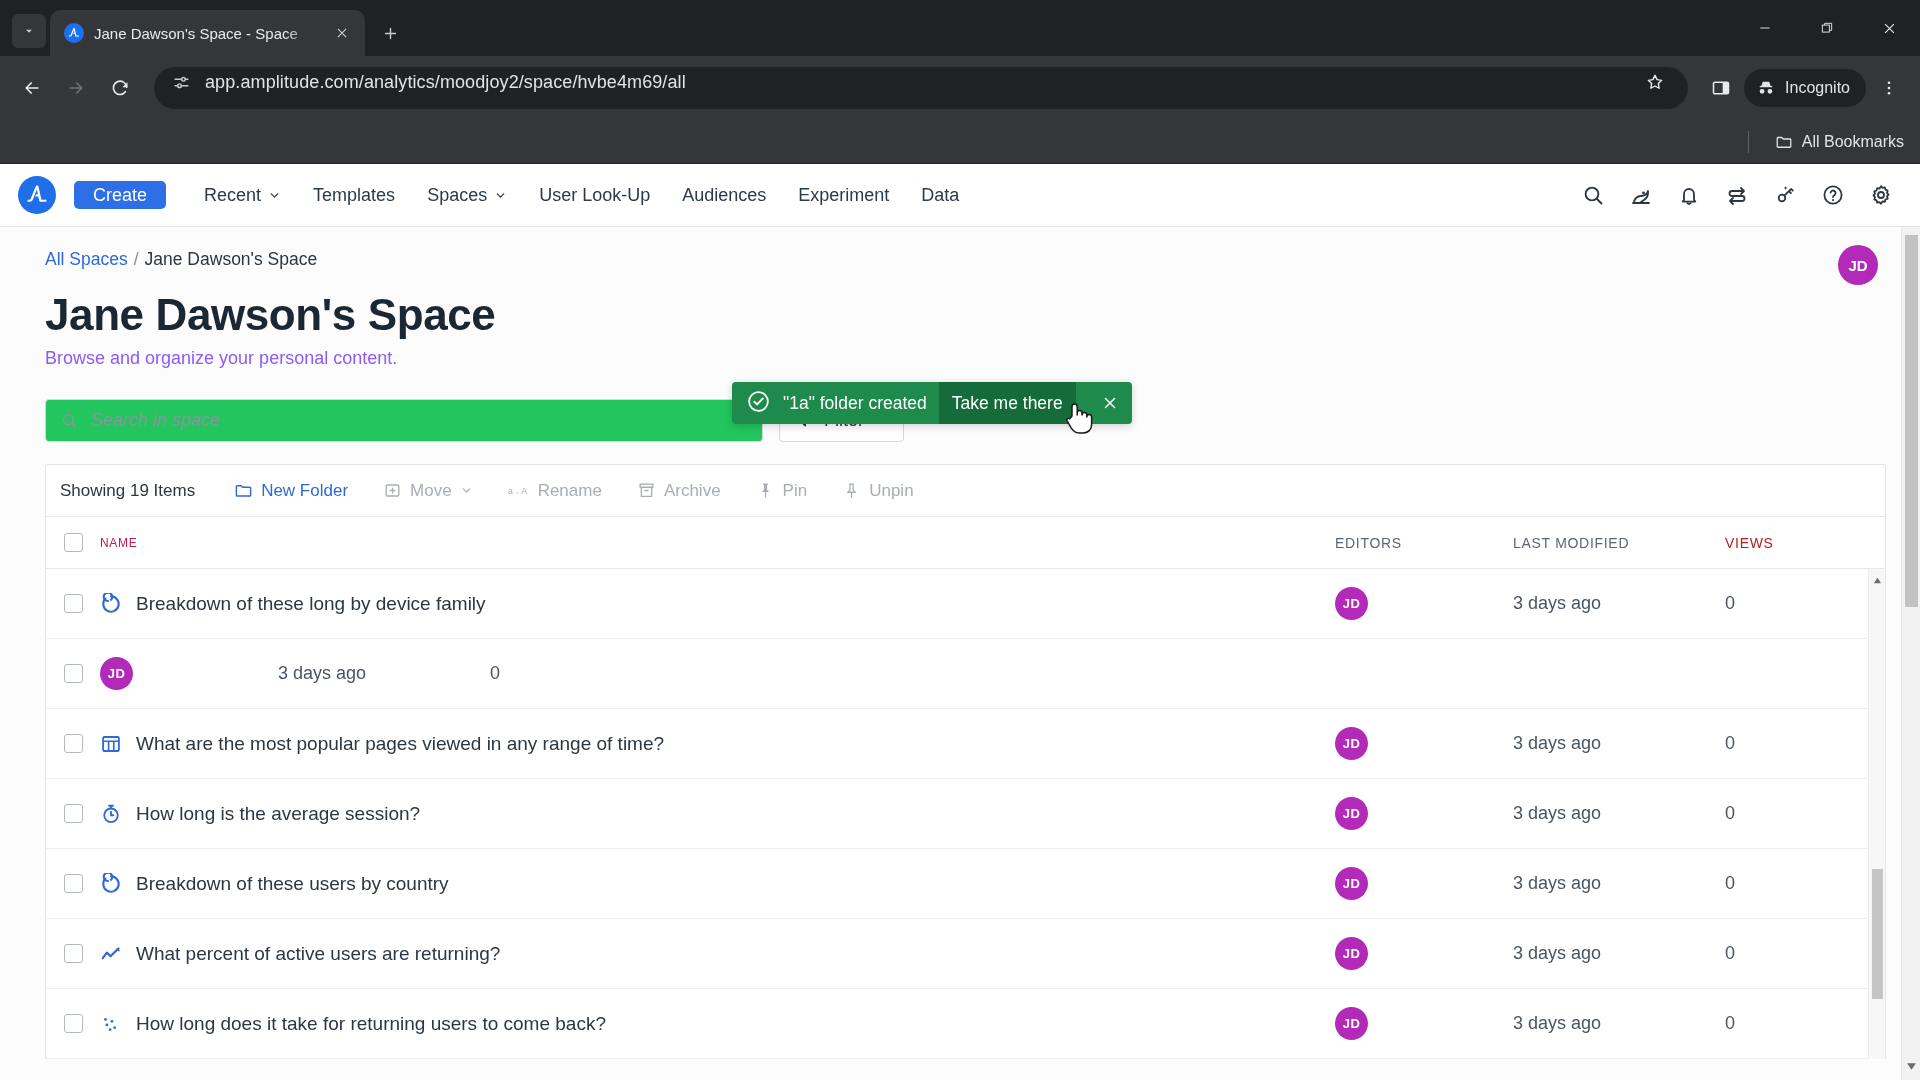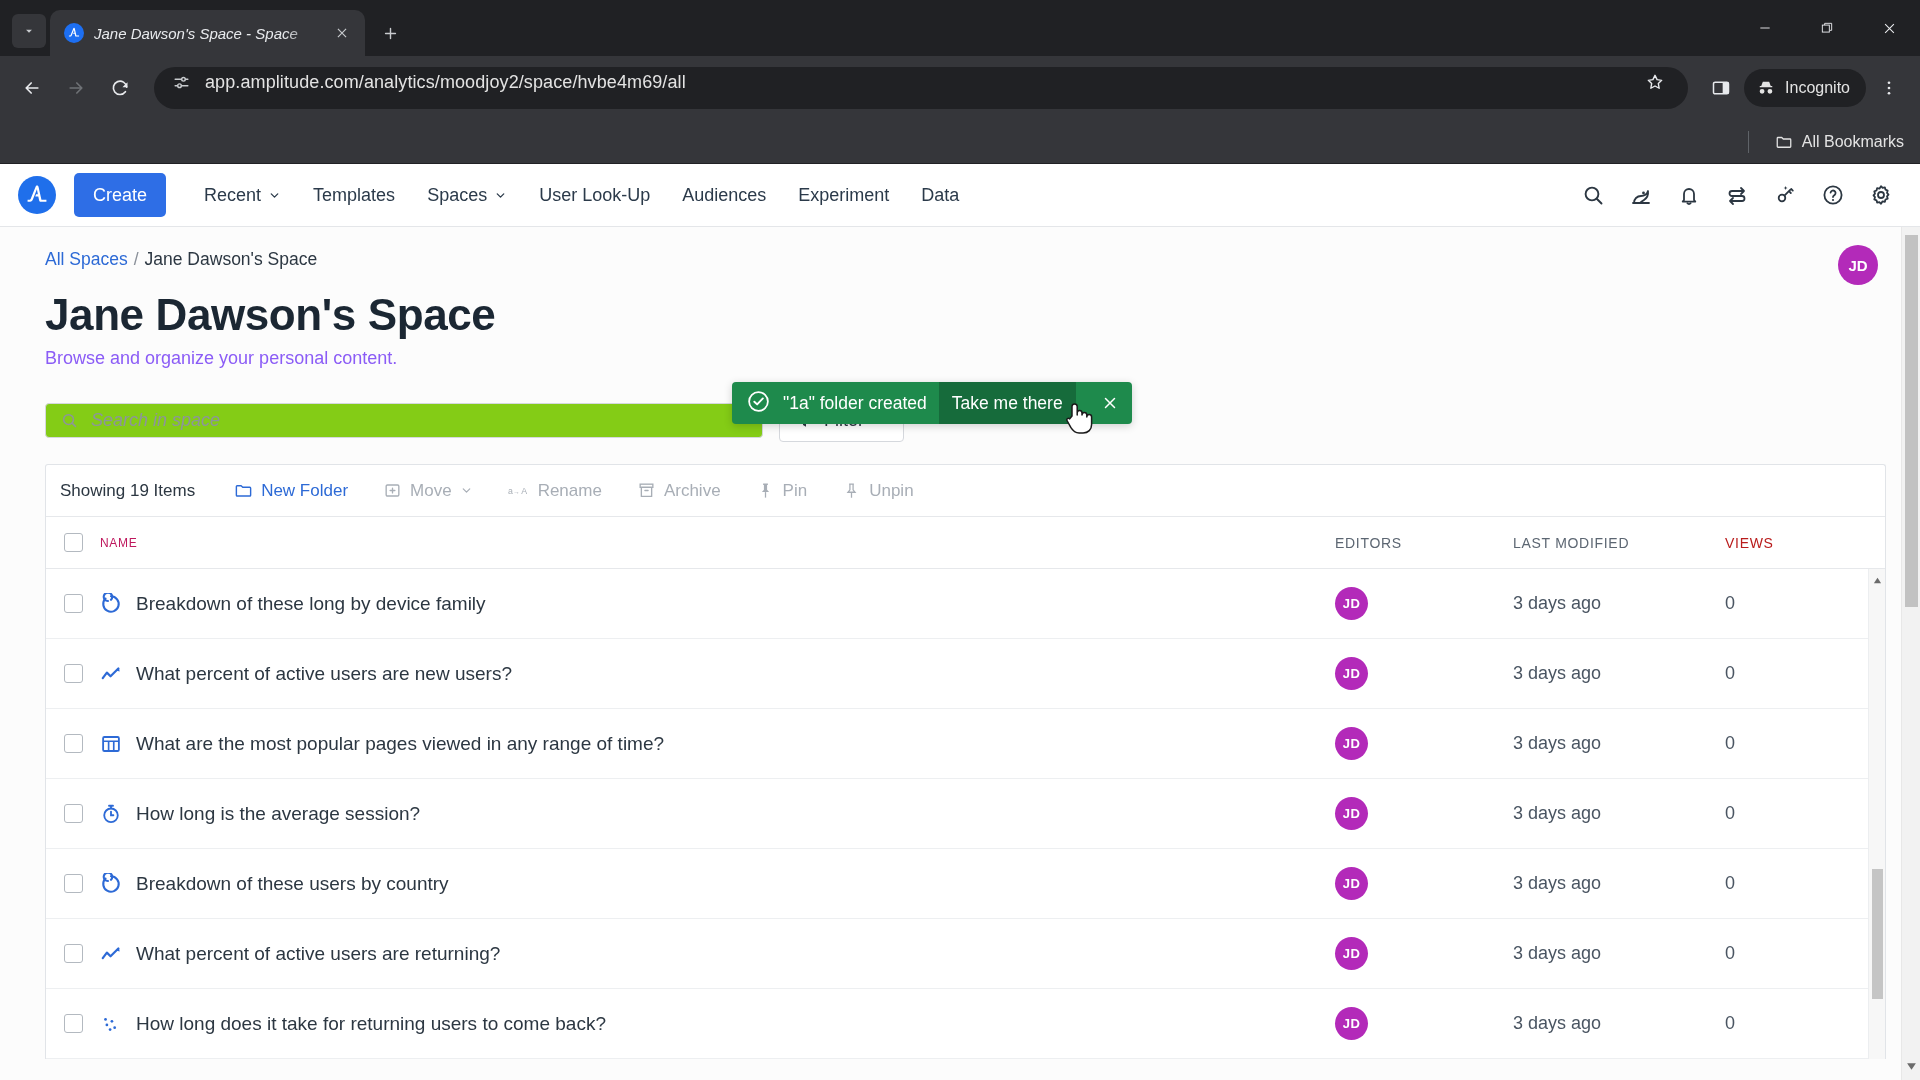--- a/index.html
+++ b/index.html
@@ -8,21 +8,21 @@
     font-family: "Liberation Sans", sans-serif;
     background: #ffffff;
     -webkit-font-smoothing: antialiased;
   }
 
   
   .browser { width: 1920px; height: 1080px; display: flex; flex-direction: column; background:#202124; }
 
   .tabstrip {
     height: 56px; background: #202124; display: flex; align-items: flex-end;
-    padding-left: 6px; position: relative; flex: 0 0 56px; font-style: italic;
+    padding-left: 6px; position: relative; flex: 0 0 56px;
   }
   .tab-list-btn {
     width: 34px; height: 34px; border-radius: 6px; background:#35363a;
     display:flex; align-items:center; justify-content:center; margin: 0 4px 8px 6px;
     flex: 0 0 auto;
   }
   .tab-list-btn svg { fill: #c8cbce; }
   .tab {
     height: 46px; width: 315px; background: #35363a; border-radius: 10px 10px 0 0;
     display:flex; align-items:center; padding: 0 10px 0 14px; gap: 10px; position: relative;
@@ -73,21 +73,21 @@
   .amp-nav {
     height: 62px; background:#ffffff; display:flex; align-items:center;
     padding: 0 22px 0 18px; gap: 0; flex: 0 0 62px; position: relative; z-index: 5;
   }
   .amp-logo {
     width: 38px; height: 38px; border-radius: 50%;
     background: #1f6feb; display:flex; align-items:center; justify-content:center; flex:0 0 38px;
     margin-right: 18px;
   }
   .create-btn {
-    background:#2e6ee6; color:#fff; font-size:18px; height: 44px; padding: 0 19px;
+    background:#2e6ee6; color:#fff; font-size:18px; height: 28px; padding: 0 19px;
     border-radius: 5px; display:flex; align-items:center; justify-content:center;
     font-weight: 400; margin-right: 22px; flex:0 0 auto;
   }
   .nav-item {
     display:flex; align-items:center; gap:7px; color:#2b3a4a; font-size:18px;
     padding: 0 16px; height: 40px; white-space: nowrap;
   }
   .nav-spacer { flex: 1; }
   .nav-icons { display:flex; align-items:center; gap: 14px; }
   .nav-ico { width: 34px; height:34px; display:flex;align-items:center;justify-content:center; }
@@ -116,21 +116,21 @@
   .breadcrumb { font-size: 17.5px; color:#3b4a5a; display:flex; gap:6px; }
   .breadcrumb .crumb-link { color:#2d6ad6; }
   .breadcrumb .sep { color:#8a9099; }
   .breadcrumb .crumb-cur { color:#2c3742; }
 
   .page-title { font-size: 44px; font-weight: 700; color:#1b2733; letter-spacing: -.4px; margin-top: 20px; }
   .page-sub { font-size: 18px; color:#8b5cf6; margin-top: 8px; }
 
   .searchrow { display:flex; align-items:center; gap: 16px; margin-top: 30px; }
   .searchbox {
-    width: 718px; height: 35px; border:1px solid #d5d8dd; border-radius: 4px; background:#84cc16;
+    width: 718px; height: 43px; border:1px solid #d5d8dd; border-radius: 4px; background:#22c55e;
     display:flex; align-items:center; gap: 12px; padding: 0 14px;
   }
   .searchbox input {
     border:none; outline:none; font-size:18px; color:#2c3742; flex:1; font-family:"Liberation Sans",sans-serif;
     background: transparent;
   }
   .searchbox input::placeholder { color:#8d949c; font-style: italic; }
   .filter-btn {
     height: 43px; border:1px solid #d5d8dd; border-radius:4px; background:#fff; display:flex;
     align-items:center; gap:10px; padding: 0 15px; font-size:18px; color:#2c3742;
@@ -543,29 +543,20 @@
                 <span class="row-editors">
                   <span class="avatar">JD</span>
                 </span>
                 <span class="row-mod">3 days ago</span>
                 <span class="row-views">0</span>
               </div>
               <div class="row">
                 <span class="col-check">
                   <span class="checkbox"></span>
                 </span>
-                <span class="row-name">
-                  <span class="row-icon">
-                    <svg width="22" height="22" viewBox="0 0 24 24" fill="none">
-                      <path stroke="#2d6ad6" stroke-width="2.4" stroke-linecap="round" stroke-linejoin="round" d="M3 16.5l4.5-6 4 4L20 6"></path>
-                      <path fill="#2d6ad6" d="M20.8 5.2l.6 4-3.8-1z"></path>
-                    </svg>
-                  </span>
-                  <span>What percent of active users are new users?</span>
-                </span>
                 <span class="row-editors">
                   <span class="avatar">JD</span>
                 </span>
                 <span class="row-mod">3 days ago</span>
                 <span class="row-views">0</span>
               </div>
               <div class="row">
                 <span class="col-check">
                   <span class="checkbox"></span>
                 </span>

